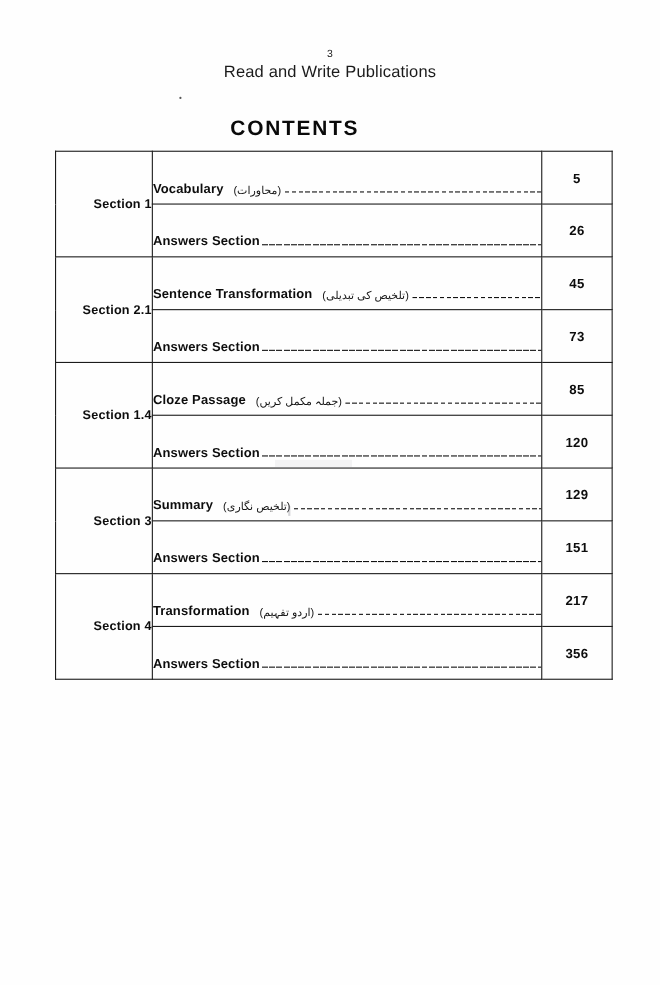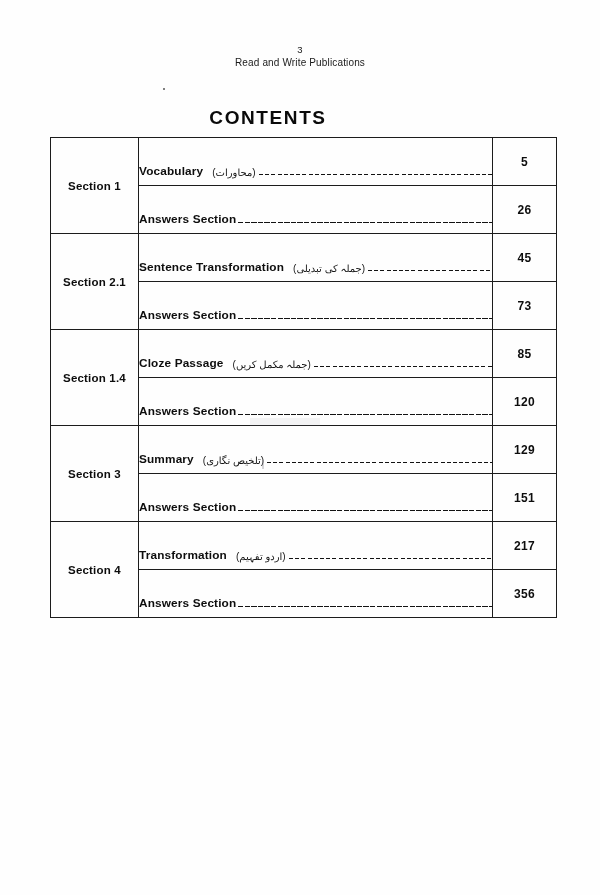--- a/index.html
+++ b/index.html
@@ -31,21 +31,21 @@
     text-align: center;
     line-height: 1.25;
   }
   .header .page-num {
     font-size: 9.5px;
     font-weight: 400;
     color: #1a1a1a;
     letter-spacing: 0.2px;
   }
   .header .publisher {
-    font-size: 10px;
+    font-size: 15px;
     font-weight: 400;
     color: #1a1a1a;
     letter-spacing: 0.15px;
     margin-top: 1px;
   }
 
   .title {
     position: absolute;
     top: 107px;
     left: 0;
@@ -79,21 +79,21 @@
   .contents-table td {
     border: 1px solid #1c1c1c;
     padding: 0;
     vertical-align: middle;
   }
   .col-section { width: 87px; }
   .col-entry   { width: 353px; }
   .col-page    { width: 63px; }
 
   .section-cell {
-    text-align: center;
+    text-align: right;
     font-size: 11.5px;
     font-weight: 700;
     color: #0d0d0d;
     letter-spacing: 0.2px;
   }
 
   .entry-cell {
     height: 47px;
     padding: 0 10px 0 12px;
   }
@@ -188,21 +188,21 @@
               <span class="leader solid"></span>
             </div>
           </td>
           <td class="col-page page-cell">26</td>
         </tr>
         <tr>
           <td class="col-section section-cell" rowspan="2">Section 2.1</td>
           <td class="col-entry entry-cell">
             <div class="entry-line">
               <span class="entry-title">Sentence Transformation</span>
-              <span class="entry-urdu">(جملہ کی تبدیلی)</span>
+              <span class="entry-urdu">(تلخیص کی تبدیلی)</span>
               <span class="leader"></span>
             </div>
           </td>
           <td class="col-page page-cell">45</td>
         </tr>
         <tr>
           <td class="col-entry entry-cell">
             <div class="entry-line">
               <span class="entry-title">Answers Section</span>
               <span class="leader solid"></span>

